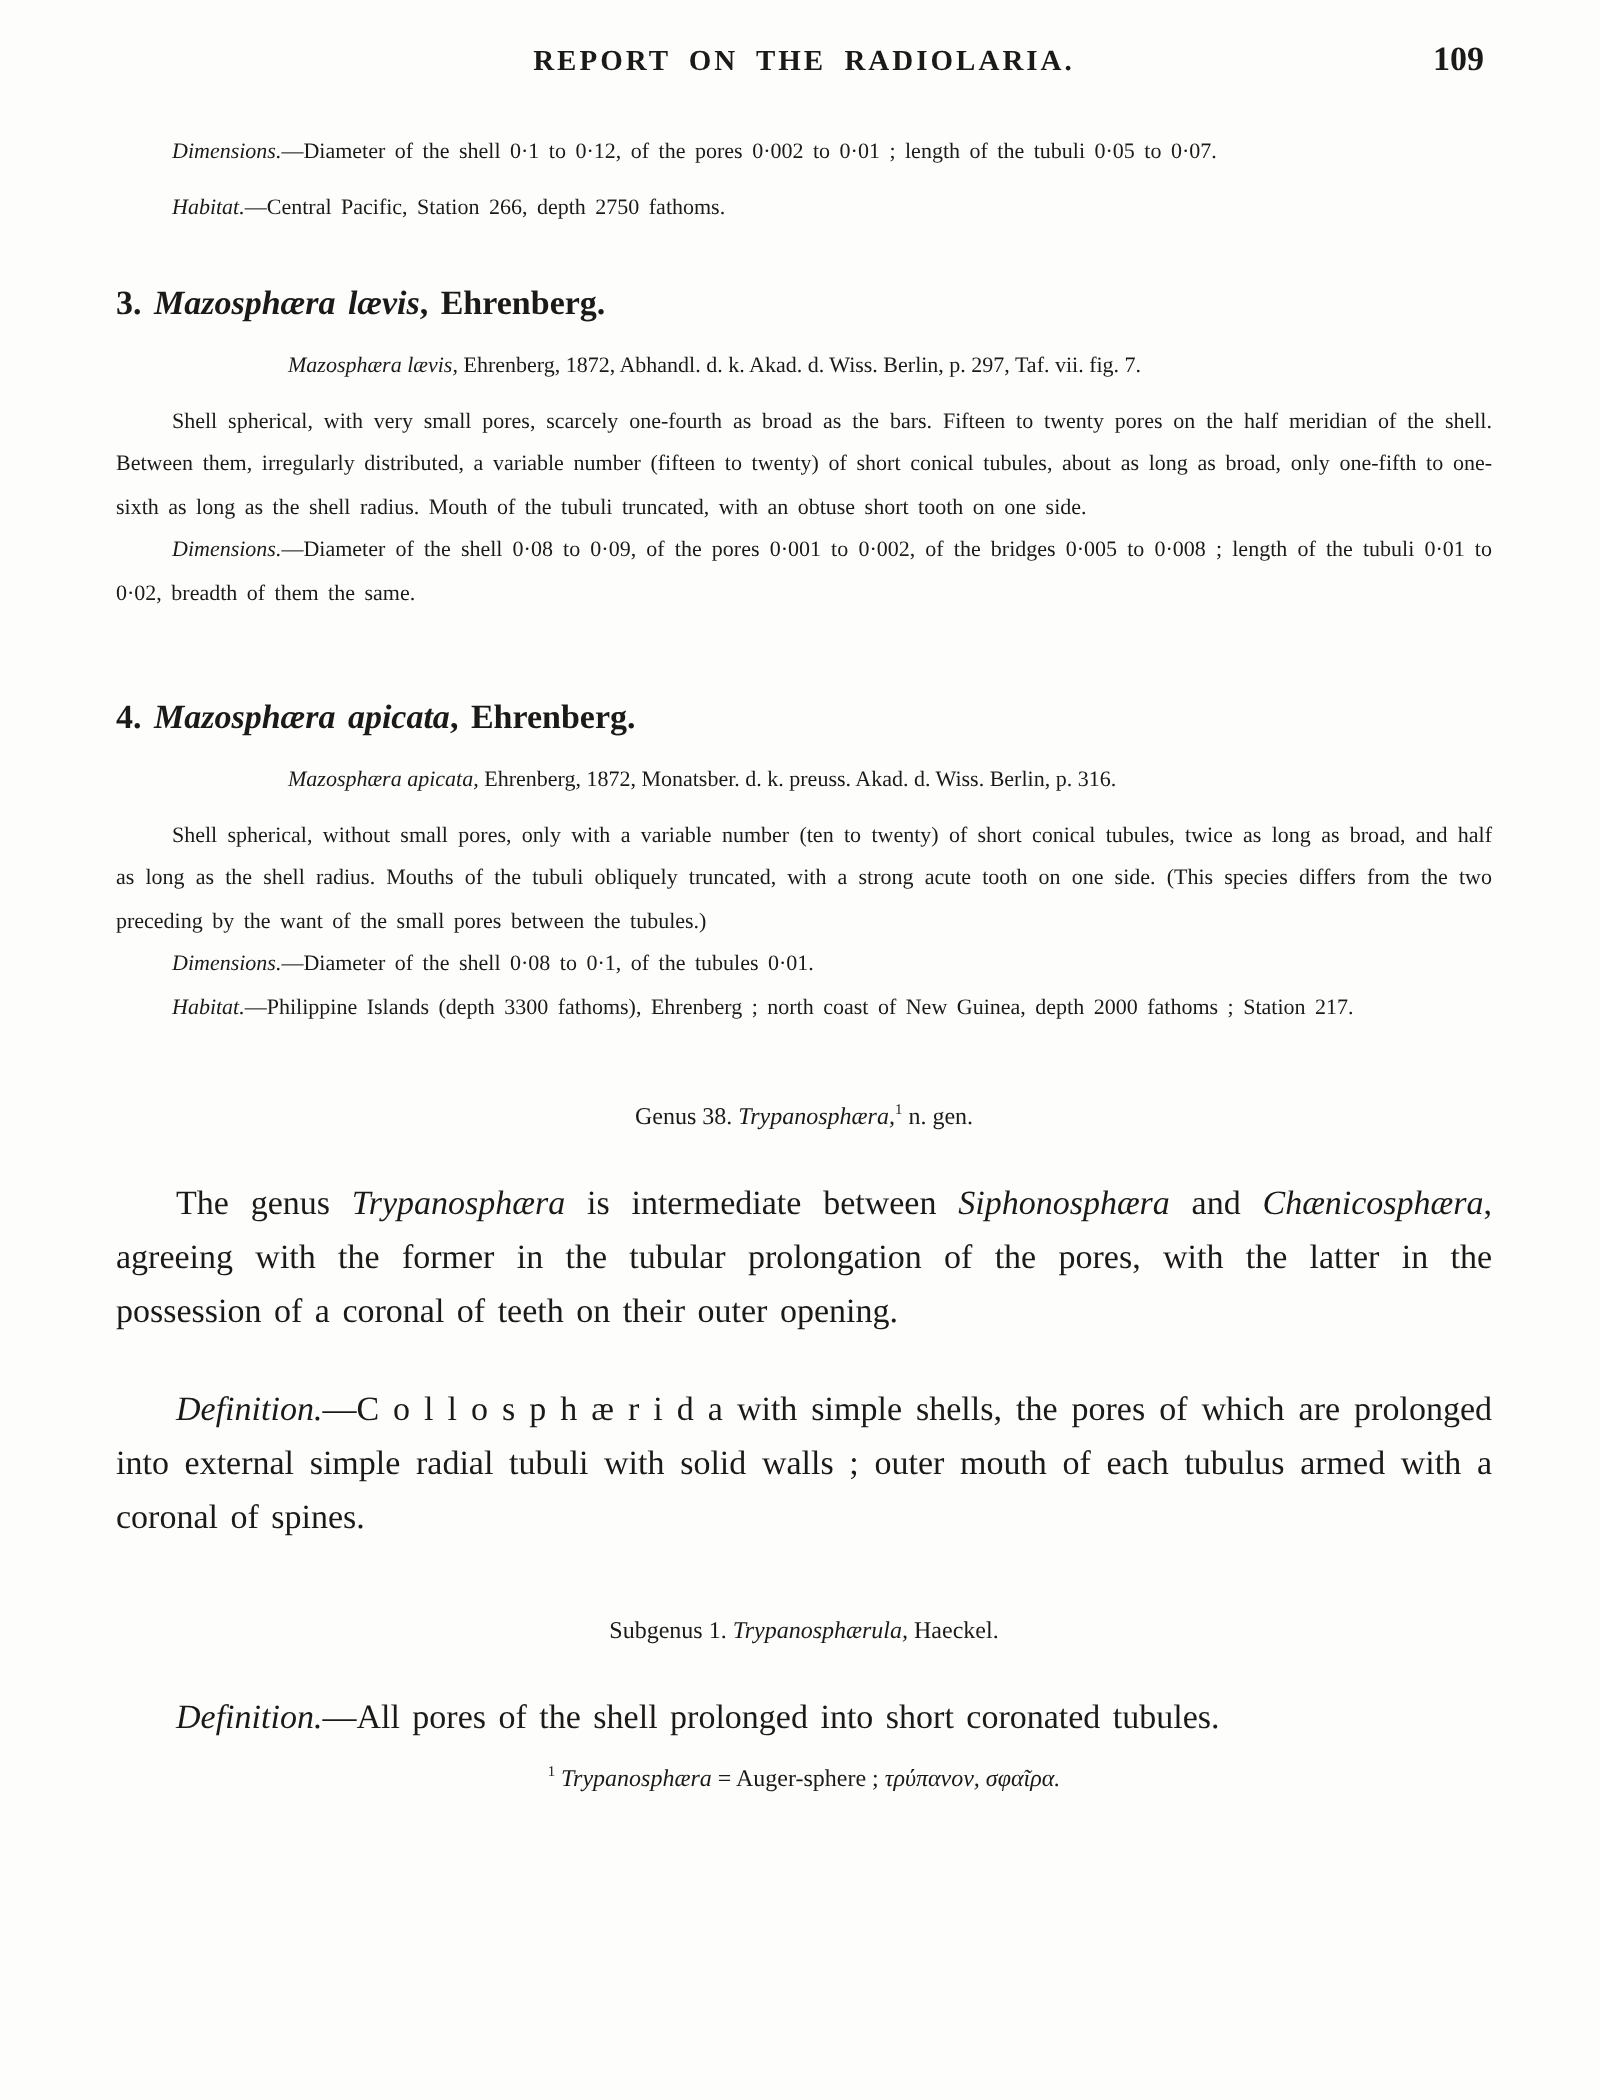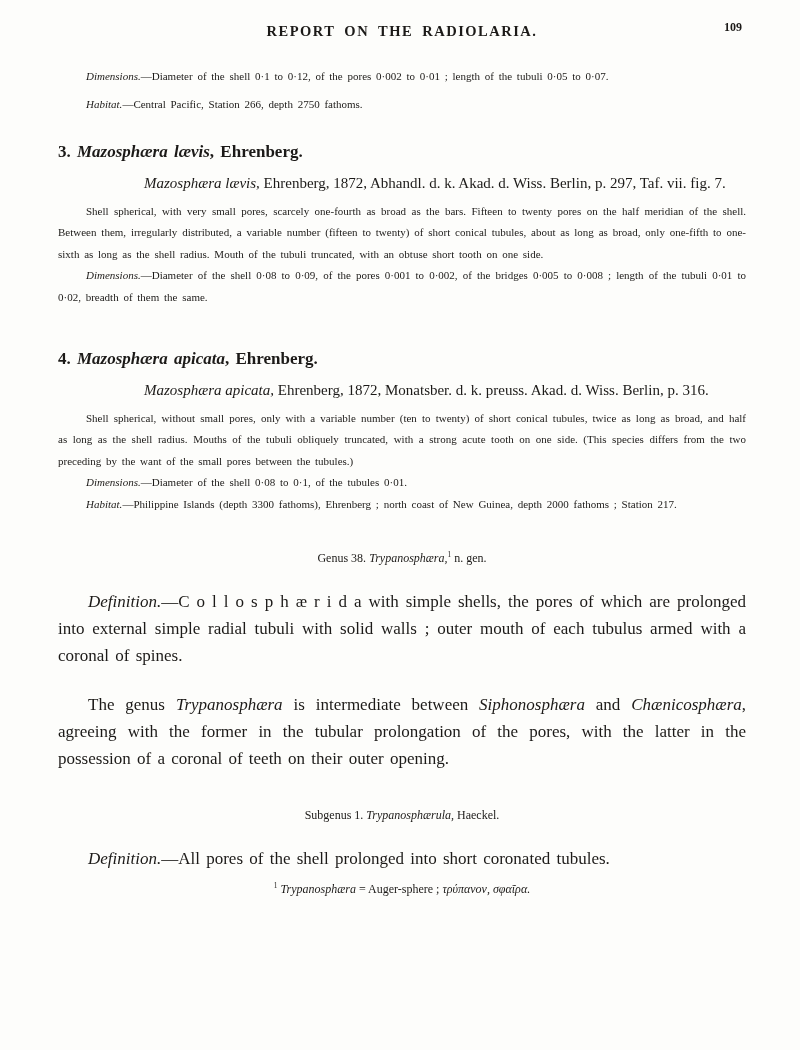--- a/index.html
+++ b/index.html
@@ -22,38 +22,38 @@
   .header-title {
     font-size: 14.5px;
     font-weight: bold;
     letter-spacing: 1.5px;
     word-spacing: 4px;
   }
   .page-number {
     position: absolute;
     right: 4px;
     top: -2px;
-    font-size: 12px;
+    font-size: 17px;
     font-weight: bold;
   }
   .para {
     font-size: 11px;
     line-height: 21.5px;
     text-align: justify;
     text-indent: 28px;
     word-spacing: 2px;
   }
   .species-heading {
     font-size: 17px;
     font-weight: 600;
     text-indent: 0;
     margin-top: 26px;
   }
   .citation {
-    font-size: 15px;
+    font-size: 11px;
     line-height: 16px;
     margin-left: 86px;
     margin-top: 12px;
   }
   .center-heading {
     font-size: 12px;
     text-align: center;
   }
   .big-para {
     font-size: 17px;
@@ -94,21 +94,21 @@
   <p class="para mt10"><span>Shell spherical, with very small pores, scarcely one-fourth as broad as the bars.  Fifteen to twenty pores on the half meridian of the shell.  Between them, irregularly distributed, a variable number (fifteen to twenty) of short conical tubules, about as long as broad, only one-fifth to one-sixth as long as the shell radius.  Mouth of the tubuli truncated, with an obtuse short tooth on one side.</span></p>
   <p class="para"><span class="it">Dimensions.</span><span>—Diameter of the shell 0·08 to 0·09, of the pores 0·001 to 0·002, of the bridges 0·005 to 0·008 ; length of the tubuli 0·01 to 0·02, breadth of them the same.</span></p>
 
   <p class="para species-heading mt40"><span>4. </span><span class="it">Mazosphæra apicata</span><span>, Ehrenberg.</span></p>
   <p class="citation"><span class="it">Mazosphæra apicata,</span><span> Ehrenberg, 1872, Monatsber. d. k. preuss. Akad. d. Wiss. Berlin, p. 316.</span></p>
   <p class="para mt10"><span>Shell spherical, without small pores, only with a variable number (ten to twenty) of short conical tubules, twice as long as broad, and half as long as the shell radius.  Mouths of the tubuli obliquely truncated, with a strong acute tooth on one side.  (This species differs from the two preceding by the want of the small pores between the tubules.)</span></p>
   <p class="para"><span class="it">Dimensions.</span><span>—Diameter of the shell 0·08 to 0·1, of the tubules 0·01.</span></p>
   <p class="para"><span class="it">Habitat.</span><span>—Philippine Islands (depth 3300 fathoms), Ehrenberg ; north coast of New Guinea, depth 2000 fathoms ; Station 217.</span></p>
 
   <p class="center-heading mt36"><span>Genus 38. </span><span class="it">Trypanosphæra,</span><sup>1</sup><span> n. gen.</span></p>
+  <p class="big-para mt22"><span>The genus </span><span class="it">Trypanosphæra</span><span> is intermediate between </span><span class="it">Siphonosphæra</span><span> and </span><span class="it">Chænicosphæra</span><span>, agreeing with the former in the tubular prolongation of the pores, with the latter in the possession of a coronal of teeth on their outer opening.</span></p>
   <p class="big-para mt22"><span class="it">Definition.</span><span>—C o l l o s p h æ r i d a with simple shells, the pores of which are prolonged into external simple radial tubuli with solid walls ; outer mouth of each tubulus armed with a coronal of spines.</span></p>
-  <p class="big-para mt22"><span>The genus </span><span class="it">Trypanosphæra</span><span> is intermediate between </span><span class="it">Siphonosphæra</span><span> and </span><span class="it">Chænicosphæra</span><span>, agreeing with the former in the tubular prolongation of the pores, with the latter in the possession of a coronal of teeth on their outer opening.</span></p>
 
   <p class="center-heading mt36"><span>Subgenus 1. </span><span class="it">Trypanosphærula,</span><span> Haeckel.</span></p>
   <p class="big-para mt22"><span class="it">Definition.</span><span>—All pores of the shell prolonged into short coronated tubules.</span></p>
 
   <p class="footnote"><sup>1</sup><span> </span><span class="it">Trypanosphæra</span><span> = Auger-sphere ; </span><span class="it">τρύπανον, σφαῖρα.</span></p>
 
 </div>
 
 </body></html>

